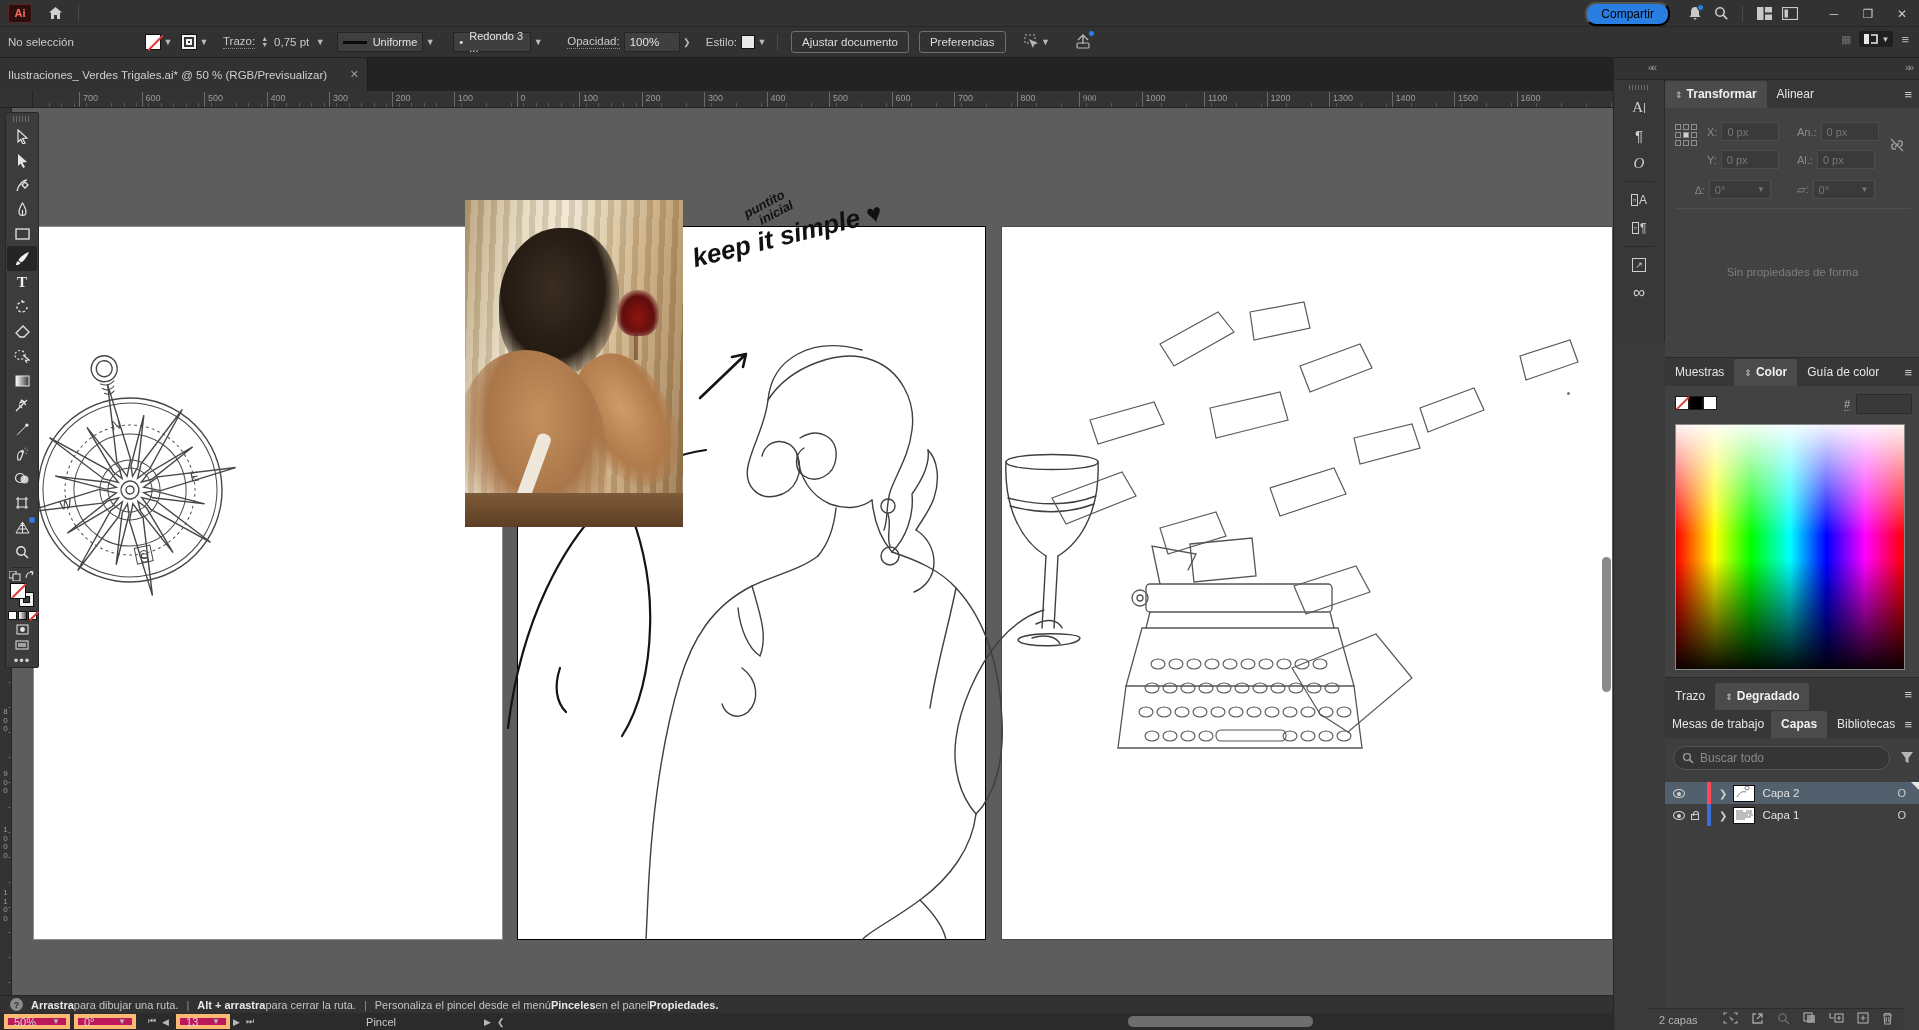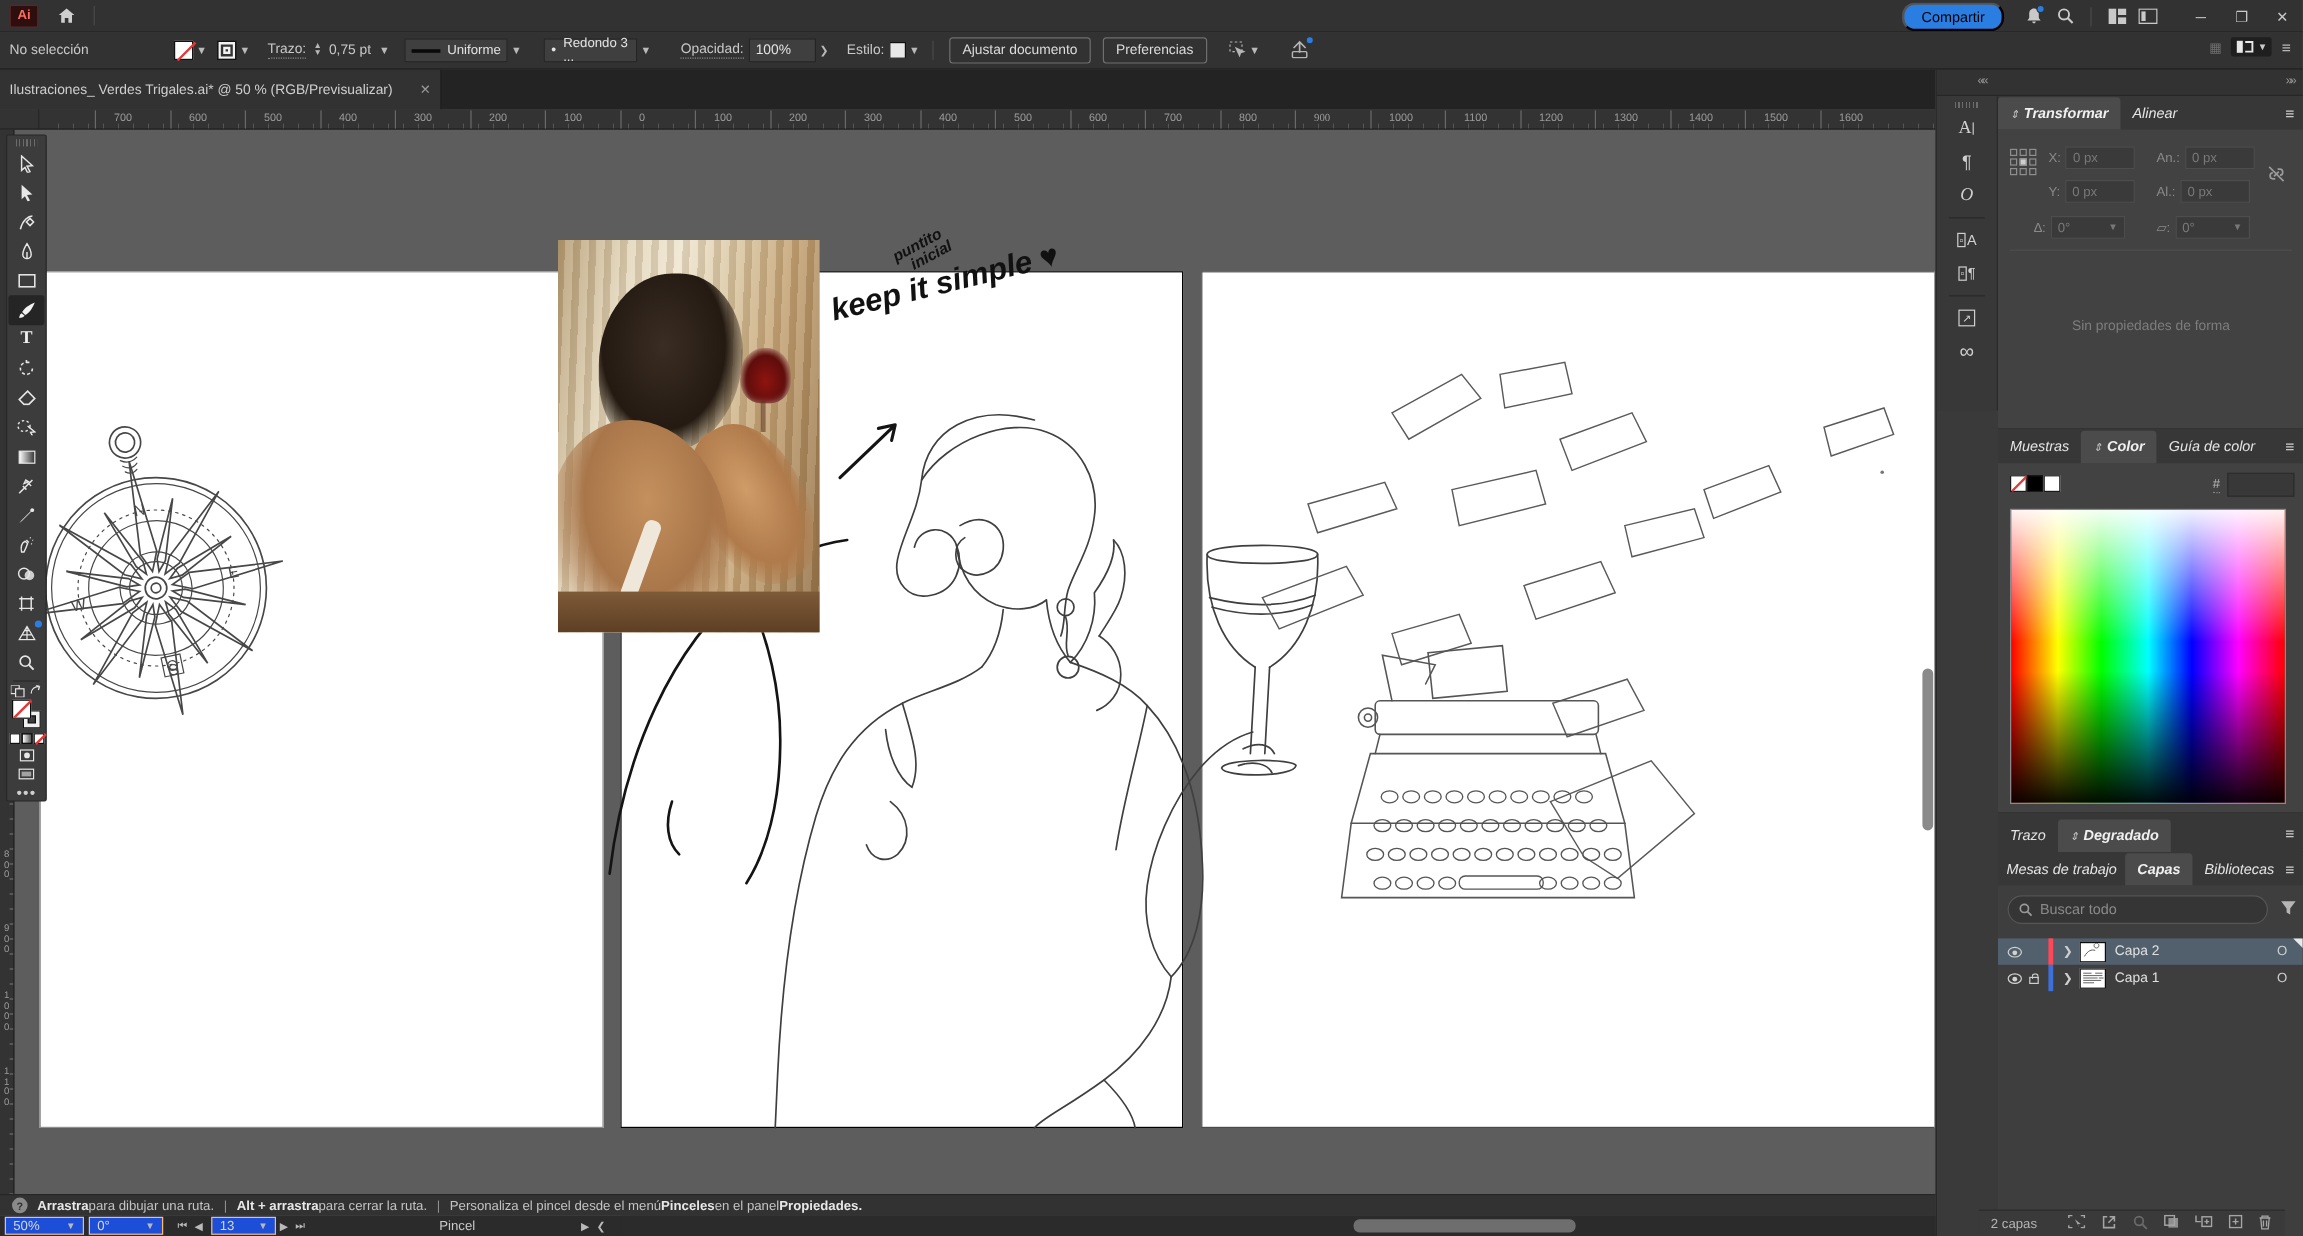--- a/index.html
+++ b/index.html
@@ -33,21 +33,21 @@
 
   .tabbar{position:absolute;left:0;top:58px;width:1613px;height:33px;background:#232323;z-index:30;}
   .doc-tab{position:absolute;left:0;top:0;width:368px;height:33px;background:#323232;border-right:1px solid #1a1a1a;display:flex;align-items:center;padding:0 8px;}
   .doc-tab .title{font-size:11.5px;color:#cfcfcf;white-space:nowrap;overflow:hidden;flex:1;}
   .doc-tab .close{color:#9a9a9a;font-size:11px;margin-left:6px;}
 
   
   .ruler-corner{position:absolute;left:0;top:91px;width:33px;height:17px;background:#333;border-right:1px solid #222;border-bottom:1px solid #222;z-index:25;}
   .hruler{position:absolute;left:33px;top:91px;width:1580px;height:17px;background:#333;border-bottom:1px solid #222;z-index:25;overflow:hidden;
     background-image:repeating-linear-gradient(to right,transparent 0,transparent 11.5px,#565656 11.5px,#565656 12.5px);background-position:4px 12px;background-size:100% 5px;background-repeat:no-repeat;}
-  .hruler .lbl{position:absolute;top:1px;font-size:9px;color:#9b9b9b;padding-left:15px;border-left:1px solid #6a6a6a;height:16px;line-height:12px;}
+  .hruler .lbl{position:absolute;top:1px;font-size:9px;color:#9b9b9b;padding-left:3px;border-left:1px solid #6a6a6a;height:16px;line-height:12px;}
   .vruler{position:absolute;left:0;top:108px;width:12px;height:887px;background:#333;border-right:1px solid #222;z-index:5;
     background-image:repeating-linear-gradient(to bottom,transparent 0,transparent 11.5px,#565656 11.5px,#565656 12.5px);background-position:8px 0;background-size:4px 100%;background-repeat:no-repeat;}
   .vlabel{position:absolute;left:1px;width:9px;font-size:8px;color:#9b9b9b;line-height:8.5px;text-align:center;}
 
   
   .canvas{position:absolute;left:0;top:108px;width:1613px;height:887px;background:#5d5d5d;overflow:hidden;}
   .artboard{position:absolute;background:#fff;}
   .ab-left{left:33px;top:118px;width:470px;height:714px;border:1px solid #8e8e8e;}
   .ab-mid{left:517px;top:118px;width:469px;height:714px;border:1px solid #000;}
   .ab-right{left:1001px;top:118px;width:611px;height:714px;border:1px solid #4a4a4a;border-right:none;}
@@ -89,38 +89,38 @@
   .mini3 .grad{background:linear-gradient(90deg,#fff,#555);}
   .mini3 .none:after{content:"";position:absolute;left:-1px;top:3px;width:12px;height:1.6px;background:#e03a3a;transform:rotate(-45deg);}
   .tool svg,.home-btn svg,.icon-btn svg{display:block;}
 
   
   .hintbar{position:absolute;left:0;top:995px;width:1613px;height:18px;background:#323232;border-top:1px solid #262626;display:flex;align-items:center;font-size:11px;color:#c3c3c3;z-index:20;}
   .hintbar b{color:#e8e8e8;}
   .qmark{width:13px;height:13px;border-radius:50%;background:#8a8a8a;color:#323232;font-size:9px;font-weight:bold;display:flex;align-items:center;justify-content:center;margin:0 8px 0 10px;}
   .hint-sep{margin:0 8px;color:#8f8f8f;}
   .statusbar{position:absolute;left:0;top:1013px;width:1613px;height:17px;background:#2b2b2b;display:flex;align-items:center;font-size:11px;z-index:20;}
-  .sb-box{background:#1d4ed8;border:1px solid #fdba74;height:15px;display:flex;align-items:center;padding:0 6px;color:#d6d6d6;margin-left:4px;}
+  .sb-box{background:#be185d;border:4px solid #fdba74;height:15px;display:flex;align-items:center;padding:0 6px;color:#d6d6d6;margin-left:4px;}
   .sb-nav{color:#b9b9b9;font-size:9px;margin:0 3px;}
   .sb-status{flex:0 0 200px;text-align:center;color:#c9c9c9;margin-left:24px;}
   .hscroll-track{position:relative;flex:1;height:100%;background:#2b2b2b;margin-left:10px;}
   .hscroll-thumb{position:absolute;left:610px;top:3px;width:185px;height:11px;background:#6e6e6e;border-radius:5px;}
 
   
   .dock{position:absolute;left:1613px;top:58px;width:306px;height:972px;background:#3a3a3a;border-left:1px solid #262626;z-index:35;}
   .dock-head{position:absolute;left:0;top:0;width:306px;height:22px;background:#323232;border-bottom:1px solid #262626;color:#9a9a9a;font-size:10px;}
   .dock-head .cl{position:absolute;left:34px;top:4px;letter-spacing:-2px;}
   .dock-head .cr{position:absolute;right:8px;top:4px;letter-spacing:-2px;}
   .iconstrip{position:absolute;left:0;top:22px;width:51px;height:262px;background:#383838;border-right:1px solid #2a2a2a;display:flex;flex-direction:column;align-items:center;}
   .is-grip{width:20px;height:5px;margin:5px 0 3px;background:repeating-linear-gradient(to right,#6b6b6b 0 1px,transparent 1px 3px);}
   .is-icon{width:34px;height:28px;display:flex;align-items:center;justify-content:center;color:#cfcfcf;font-size:15px;}
   .is-div{width:30px;height:1px;background:#2a2a2a;margin:4px 0;}
 
   .panel{position:absolute;left:51px;width:255px;background:#424242;border-bottom:1px solid #2a2a2a;}
-  .ptabs{height:28px;background:#373737;display:flex;align-items:flex-end;position:relative;font-style:italic;}
+  .ptabs{height:28px;background:#373737;display:flex;align-items:flex-end;position:relative;}
   .ptab{padding:6px 10px 7px;font-size:12px;color:#e5e5e5;}
   .ptab.active{background:#4b4b4b;color:#f0f0f0;font-weight:bold;border-radius:3px 3px 0 0;}
   .ptab .updn{font-size:9px;font-weight:normal;margin-right:4px;color:#c9c9c9;}
   .pmenu{position:absolute;right:8px;top:7px;color:#c9c9c9;font-size:13px;}
 
   .tf-body{position:relative;height:245px;font-size:11px;color:#8a8a8a;}
   .refgrid{position:absolute;left:10px;top:16px;display:grid;grid-template-columns:repeat(3,6px);grid-template-rows:repeat(3,6px);gap:2px;}
   .refgrid span{border:1px solid #8f8f8f;}
   .refgrid span.c{background:#cfcfcf;}
   .tf-row{position:absolute;display:flex;align-items:center;}

